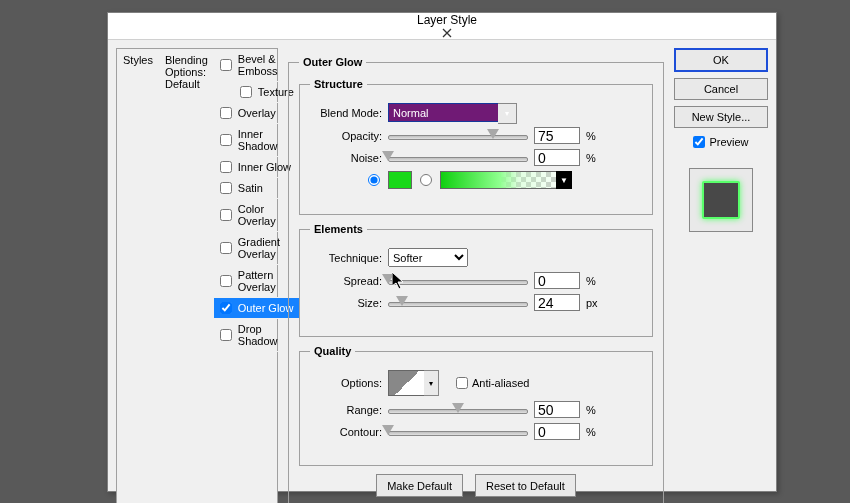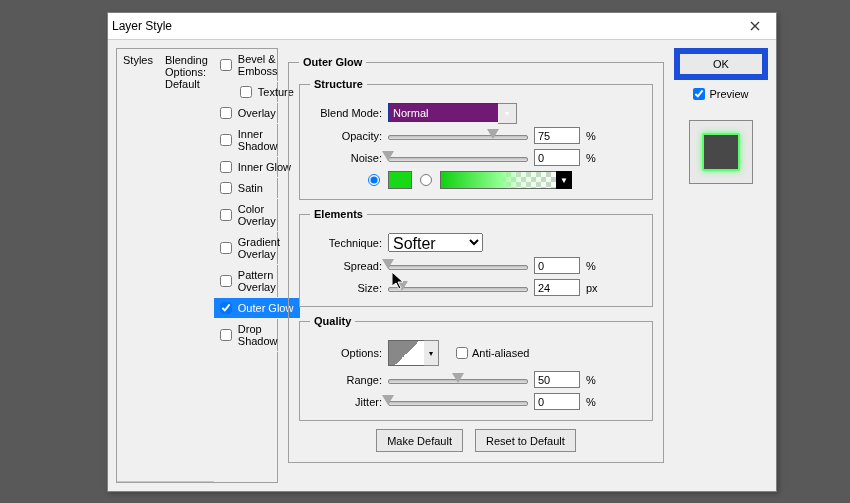--- a/index.html
+++ b/index.html
@@ -21,22 +21,23 @@
     border:1px solid #808080;
     box-shadow:2px 2px 5px rgba(0,0,0,0.25);
     display:flex;
     flex-direction:column;
   }
   .titlebar{
     height:26px;
     background:#fff;
     display:flex;
     align-items:center;
-    padding:0 6px 0 4px;
+    padding:0 6px 0 16px;
     border-bottom:1px solid #d0d0d0;
+    flex-direction:column;
   }
   .titlebar .title{flex:1;font-size:12px;}
   .close-x{
     width:30px;height:20px;display:flex;align-items:center;justify-content:center;
     font-family:Arial;font-size:12px;
   }
   .content{
     flex:1;
     display:flex;
     padding:8px 8px 8px 8px;
@@ -72,42 +73,42 @@
     margin:4px 0 10px 0;
     padding:6px 10px 10px 10px;
     position:relative;
   }
   fieldset.group>legend{
     padding:0 4px;font-weight:bold;font-size:11px;
   }
   fieldset.subgroup{
     border:1px solid #a0a0a0;
     margin:4px 0 8px 0;
-    padding:8px 10px 5px 10px;
+    padding:8px 10px 20px 10px;
   }
   fieldset.subgroup>legend{padding:0 4px;font-weight:bold;font-size:11px;}
   .row{display:flex;align-items:center;margin:5px 0;gap:6px;}
   .row .lbl{width:72px;text-align:right;}
   .slider{
     position:relative;width:140px;height:12px;
   }
   .slider .track{
     position:absolute;left:0;right:0;top:5px;height:3px;
     background:linear-gradient(#bfbfbf,#e0e0e0);
     border:1px solid #8a8a8a;border-radius:2px;
   }
   .slider .thumb{
     position:absolute;top:-1px;width:0;height:0;
     border-left:6px solid transparent;border-right:6px solid transparent;
     border-top:10px solid #a8a8a8;
     transform:translateX(-6px);
   }
   .numbox{
     width:46px;height:17px;border:1px solid #7a7a7a;background:#fff;
-    font-size:11px;padding:0 3px;box-sizing:border-box;
+    font-size:14px;padding:0 3px;box-sizing:border-box;
   }
   .unit{width:18px;}
   .blendmode{
     height:19px;border:1px solid #16379b;background:#701a75;color:#fff;
     width:112px;display:flex;align-items:center;padding:0 4px;box-sizing:border-box;
     position:relative;
   }
   .blendmode .dd{
     position:absolute;right:-18px;top:-1px;width:18px;height:19px;
     border:1px solid #888;border-left:none;background:#eaeaea;
@@ -122,21 +123,21 @@
     width:130px;height:16px;border:1px solid #666;display:inline-block;
     background:linear-gradient(to right,#10d010 0%, #8eff8e 45%, rgba(180,255,180,0.4) 60%, transparent 100%),
       repeating-conic-gradient(#ccc 0% 25%, #fff 0% 50%);
     background-size:100% 100%, 10px 10px;
     position:relative;
   }
   .gradient .dd{
     position:absolute;right:-1px;top:-1px;bottom:-1px;width:16px;background:#000;
     display:flex;align-items:center;justify-content:center;color:#fff;font-size:8px;
   }
-  select.tech{height:19px;font-size:16px;width:95px;}
+  select.tech{height:19px;font-size:11px;width:80px;}
   .contour-swatch{
     width:36px;height:24px;border:1px solid #666;display:inline-block;
     background:linear-gradient(135deg,#888 0 50%, #fff 50% 100%);
     position:relative;
   }
   .contour-swatch .dd{
     position:absolute;right:-14px;top:-1px;bottom:-1px;width:14px;
     border:1px solid #888;border-left:none;background:#eaeaea;
     display:flex;align-items:center;justify-content:center;font-size:8px;
   }
@@ -146,21 +147,21 @@
   }
   .btn-row{display:flex;gap:12px;justify-content:center;margin-top:6px;}
   
   .right{
     width:94px;display:flex;flex-direction:column;gap:6px;align-items:stretch;
   }
   .rbtn{
     height:20px;border:1px solid #8a8a8a;background:#e9e9e9;
     display:flex;align-items:center;justify-content:center;font-size:11px;
   }
-  .rbtn.primary{border:6px solid #1d4ed8;}
+  .rbtn.primary{border:2px solid #1d4ed8;}
   .prev-check{display:flex;align-items:flex-start;justify-content:center;gap:4px;margin-top:2px;}
   .preview-box{
     margin-top:14px;align-self:center;
     width:62px;height:62px;border:1px solid #888;background:#e9e9e9;
     display:flex;align-items:center;justify-content:center;
   }
   .preview-inner{
     width:34px;height:34px;background:#484848;border:2px solid #58ff6a;border-radius:2px;
     box-shadow:0 0 6px #58ff6a;
   }
@@ -323,39 +324,41 @@
           <div class="row">
             <span class="lbl">Range:</span>
             <div class="slider">
                 <div class="track"></div>
                 <div class="thumb" style="left:50%"></div>
               </div>
             <input class="numbox" value="50" style="">
             <span class="unit">%</span>
           </div>
           <div class="row">
-            <span class="lbl">Jitter:</span>
+            <span class="lbl">Contour:</span>
             <div class="slider">
                 <div class="track"></div>
                 <div class="thumb" style="left:0%"></div>
               </div>
             <input class="numbox" value="0" style="">
             <span class="unit">%</span>
           </div>
         </fieldset>
 
         <div class="btn-row">
           <div class="btn">Make Default</div>
           <div class="btn">Reset to Default</div>
         </div>
       </fieldset>
     </div>
 
     <div class="right">
       <div class="rbtn primary">OK</div>
+      <div class="rbtn">Cancel</div>
+      <div class="rbtn">New Style...</div>
       <label class="prev-check">
         <input type="checkbox" class="check" checked="" style="">
         <span>Preview</span>
       </label>
       <div class="preview-box">
         <div class="preview-inner"></div>
       </div>
     </div>
 
   </div>

